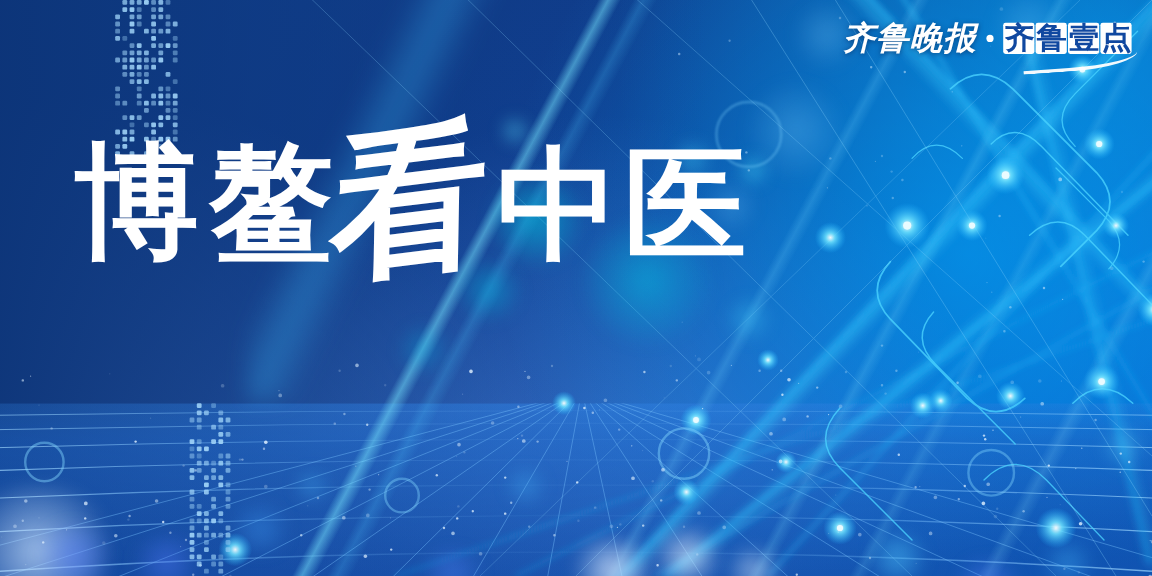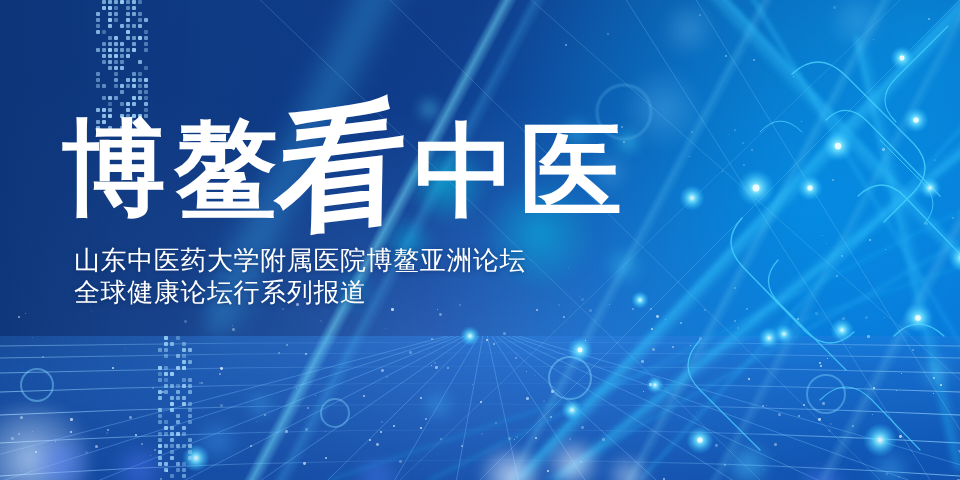--- a/index.html
+++ b/index.html
@@ -734,19 +734,26 @@
   <div id="headline">
     <svg viewBox="0 0 560 124" preserveAspectRatio="xMinYMid meet">
       <text class="cal" x="0" y="100" font-size="104">博</text>
       <text class="cal" x="112" y="100" font-size="104">鳌</text>
       <text class="cal" x="222" y="108" font-size="132" transform="rotate(-7 288 64) skewX(-8)">看</text>
       <text class="cal" x="352" y="102" font-size="102">中</text>
       <text class="cal" x="458" y="102" font-size="102">医</text>
     </svg>
   </div>
 
-  <div id="subtitle">
-    <div>山东中医药大学附属医院博鳌亚洲论坛</div>
-    <div>全球健康论坛行系列报道</div>
+
+  <div id="logo">
+    <span class="lg-brand">齐鲁晚报</span>
+    <span class="lg-dot"></span>
+    <span class="lg-sub">
+      <span class="boxy">齐</span>
+      <span class="boxy">鲁</span>
+      <span class="boxy">壹</span>
+      <span class="boxy">点</span>
+    </span>
+    <span class="lg-swoosh"></span>
   </div>
 
-
 </div>
 
 </body></html>

